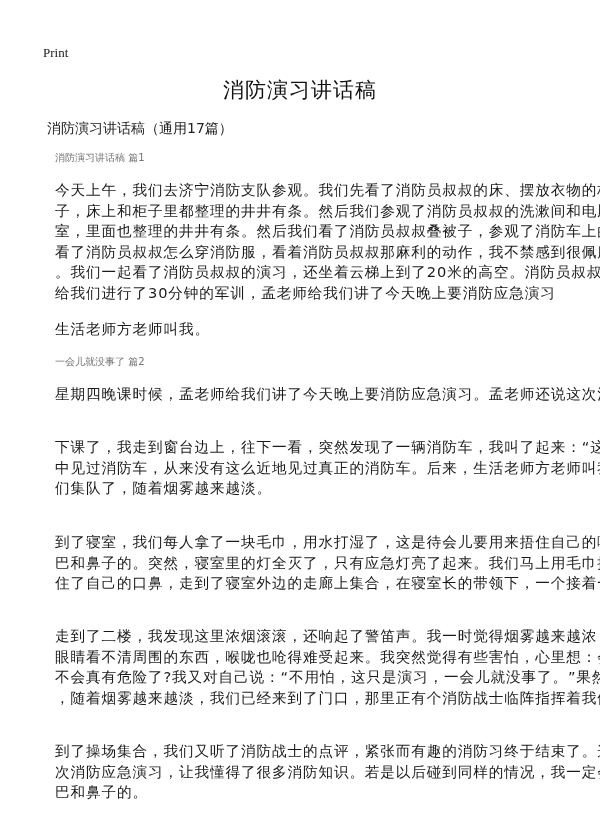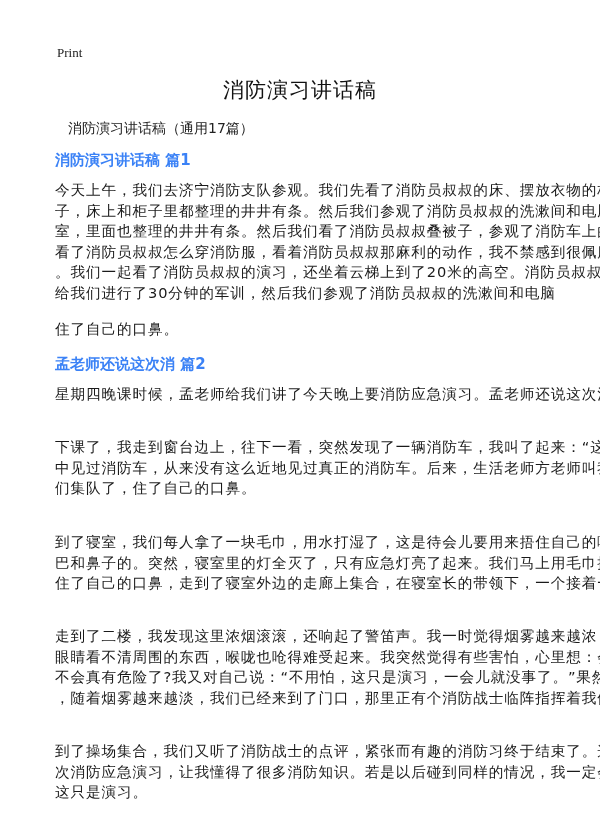--- a/index.html
+++ b/index.html
@@ -2,36 +2,36 @@
 <html><head>
   <meta charset="utf-8">
   <style>
     html, body { margin: 0; padding: 0; background: #ffffff; }
     body {
       width: 600px; height: 828px; overflow: hidden; position: relative;
       font-family: "DejaVu Sans", "Liberation Sans", sans-serif;
       color: #111111;
     }
     .print-label {
-      position: absolute; left: 57px; top: 45px;
+      position: absolute; left: 43px; top: 45px;
       font-family: "Liberation Serif", "DejaVu Serif", serif;
       font-size: 13px; color: #222;
     }
     .doc-title {
       position: absolute; left: 0; width: 600px; top: 76px;
       text-align: center; font-size: 21px; color: #111;
       letter-spacing: 1px;
     }
     .subtitle {
-      position: absolute; left: 68px; top: 120px;
+      position: absolute; left: 47px; top: 120px;
       font-size: 14px; color: #222;
     }
     .section-heading {
       position: absolute; left: 55px;
-      font-size: 15px; font-weight: bold; color: #3b82f6;
+      font-size: 10px; font-weight: normal; color: #737373;
     }
     .para {
       position: absolute; left: 55px; width: 496px;
       font-size: 14.6px; line-height: 20.6px; color: #1a1a1a;
       letter-spacing: 0.9px;
       text-align: justify;
       word-break: break-all;
     }
     .line { display: block; white-space: nowrap; }
   </style>
@@ -47,51 +47,51 @@
   <div class="subtitle">消防演习讲话稿（通用17篇）</div>
 
   <div class="section-heading" style="top:151px;">消防演习讲话稿 篇1</div>
 
   <div class="para" style="top:180px;">
     <span class="line">今天上午，我们去济宁消防支队参观。我们先看了消防员叔叔的床、摆放衣物的柜</span>
     <span class="line">子，床上和柜子里都整理的井井有条。然后我们参观了消防员叔叔的洗漱间和电脑</span>
     <span class="line">室，里面也整理的井井有条。然后我们看了消防员叔叔叠被子，参观了消防车上的</span>
     <span class="line">看了消防员叔叔怎么穿消防服，看着消防员叔叔那麻利的动作，我不禁感到很佩服</span>
     <span class="line">。我们一起看了消防员叔叔的演习，还坐着云梯上到了20米的高空。消防员叔叔还</span>
-    <span class="line">给我们进行了30分钟的军训，然后我们参观了消防员叔叔的洗漱间和电脑</span>
+    <span class="line">给我们进行了30分钟的军训，孟老师给我们讲了今天晚上要消防应急演习</span>
   </div>
 
   <div class="para" style="top:319px;">
-    <span class="line">住了自己的口鼻。</span>
+    <span class="line">生活老师方老师叫我。</span>
   </div>
 
-  <div class="section-heading" style="top:355px;">孟老师还说这次消 篇2</div>
+  <div class="section-heading" style="top:355px;">一会儿就没事了 篇2</div>
 
   <div class="para" style="top:384px;">
     <span class="line">星期四晚课时候，孟老师给我们讲了今天晚上要消防应急演习。孟老师还说这次消</span>
   </div>
 
   <div class="para" style="top:437px;">
     <span class="line">下课了，我走到窗台边上，往下一看，突然发现了一辆消防车，我叫了起来：“这</span>
     <span class="line">中见过消防车，从来没有这么近地见过真正的消防车。后来，生活老师方老师叫我</span>
-    <span class="line">们集队了，住了自己的口鼻。</span>
+    <span class="line">们集队了，随着烟雾越来越淡。</span>
   </div>
 
   <div class="para" style="top:532px;">
     <span class="line">到了寝室，我们每人拿了一块毛巾，用水打湿了，这是待会儿要用来捂住自己的嘴</span>
     <span class="line">巴和鼻子的。突然，寝室里的灯全灭了，只有应急灯亮了起来。我们马上用毛巾捂</span>
     <span class="line">住了自己的口鼻，走到了寝室外边的走廊上集合，在寝室长的带领下，一个接着一</span>
   </div>
 
   <div class="para" style="top:626px;">
     <span class="line">走到了二楼，我发现这里浓烟滚滚，还响起了警笛声。我一时觉得烟雾越来越浓，</span>
     <span class="line">眼睛看不清周围的东西，喉咙也呛得难受起来。我突然觉得有些害怕，心里想：会</span>
     <span class="line">不会真有危险了?我又对自己说：“不用怕，这只是演习，一会儿就没事了。”果然</span>
     <span class="line">，随着烟雾越来越淡，我们已经来到了门口，那里正有个消防战士临阵指挥着我们</span>
   </div>
 
   <div class="para" style="top:741px;">
     <span class="line">到了操场集合，我们又听了消防战士的点评，紧张而有趣的消防习终于结束了。这</span>
     <span class="line">次消防应急演习，让我懂得了很多消防知识。若是以后碰到同样的情况，我一定会</span>
-    <span class="line">这只是演习。</span>
+    <span class="line">巴和鼻子的。</span>
   </div>
 
 </div>
 
 </body></html>

